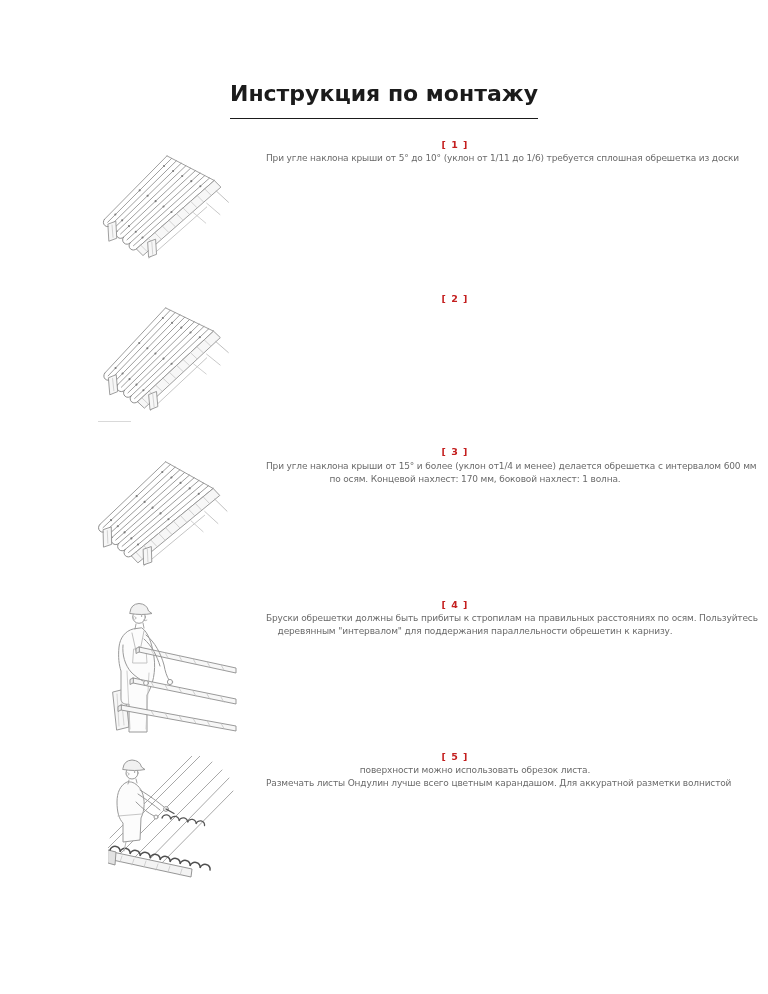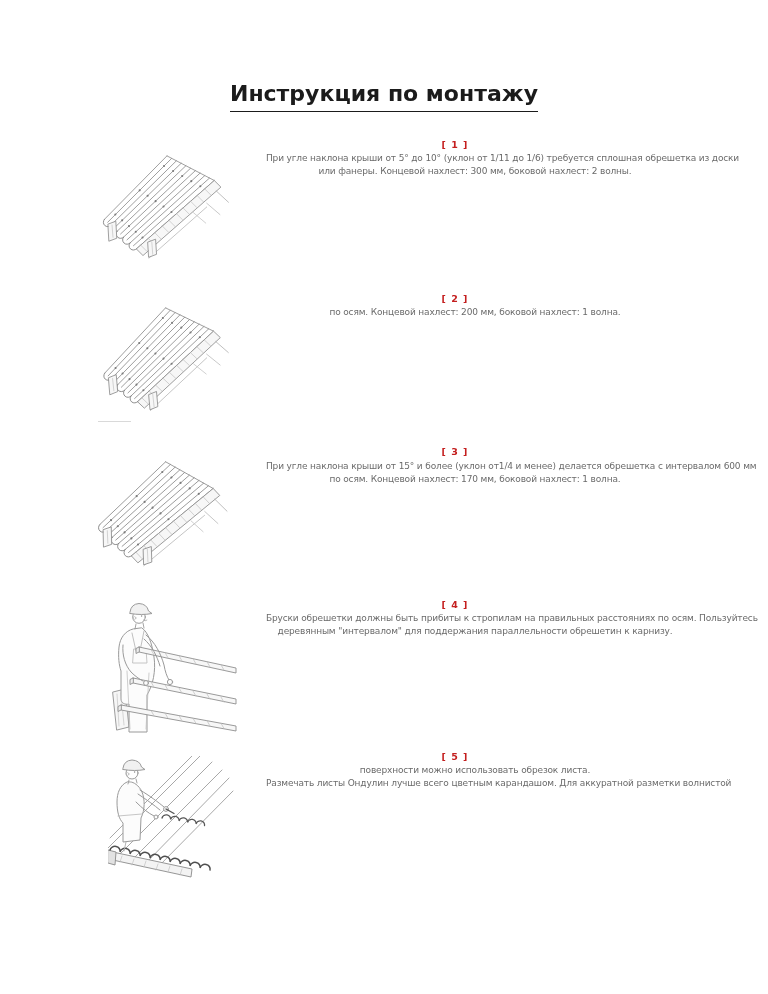--- a/index.html
+++ b/index.html
@@ -4,21 +4,21 @@
 <style>
   :root{
     --accent:#c41f1f; --body_text:#6a6a6a; --title_text:#1b1b1b; --sketch:#8f8f8f;
   }
   html,body{margin:0;padding:0;background:#ffffff;}
   body{width:768px;height:994px;position:relative;overflow:hidden;
        font-family:"DejaVu Sans","Liberation Sans",sans-serif;}
   .page{position:absolute;inset:0;background:#fff;}
   .title{position:absolute;top:66px;left:0;width:768px;text-align:center;
          font-size:22px;color:var(--title_text);letter-spacing:0px;}
-  .title span{border-bottom:1.6px solid var(--title_text);padding-bottom:5px;}
+  .title span{border-bottom:1.6px solid var(--title_text);padding-bottom:12px;}
   .sec-num{position:absolute;left:230px;width:450px;text-align:center;
            color:var(--accent);font-weight:700;font-size:9.5px;letter-spacing:1px;line-height:13px;}
   .sec-text{position:absolute;left:226px;width:458px;text-align:center;
             font-size:9px;line-height:13px;color:var(--body_text);letter-spacing:-0.15px;}
   .sec-text div{white-space:nowrap;padding-left:40px;}
   .ill{position:absolute;}
   .ill svg{display:block;}
   .ground-dash{position:absolute;left:98px;top:421px;width:33px;height:1px;background:#d9d9d9;}
   .defs{position:absolute;width:0;height:0;overflow:hidden;}
 </style>
@@ -89,36 +89,34 @@
 
   <section>
     <div class="ill" style="left:95px;top:147px">
       <svg width="142" height="120" viewBox="0 0 150 124">
           <use href="#g-roof"></use>
         </svg>
     </div>
     <div class="sec-num" style="top:138px">[ 1 ]</div>
     <div class="sec-text" style="top:152px">
       <div>При угле наклона крыши от 5° до 10° (уклон от 1/11 до 1/6) требуется сплошная обрешетка из доски</div>
-      <div>или фанеры. Концевой нахлест: 300 мм, боковой нахлест: 2 волны.</div>
     </div>
   </section>
 
   <section>
     <div class="ill" style="left:95px;top:299px">
       <svg width="142" height="120" viewBox="0 0 150 124">
           <g transform="rotate(-1.6 75 62)">
             <use href="#g-roof"></use>
           </g>
         </svg>
     </div>
     <div class="ground-dash"></div>
     <div class="sec-num" style="top:292px">[ 2 ]</div>
     <div class="sec-text" style="top:306px">
-      <div>по осям. Концевой нахлест: 200 мм, боковой нахлест: 1 волна.</div>
     </div>
   </section>
 
   <section>
     <div class="ill" style="left:90px;top:454px">
       <svg width="146" height="120" viewBox="0 0 150 124">
           <g transform="rotate(1.8 75 62)">
             <use href="#g-roof"></use>
           </g>
         </svg>

